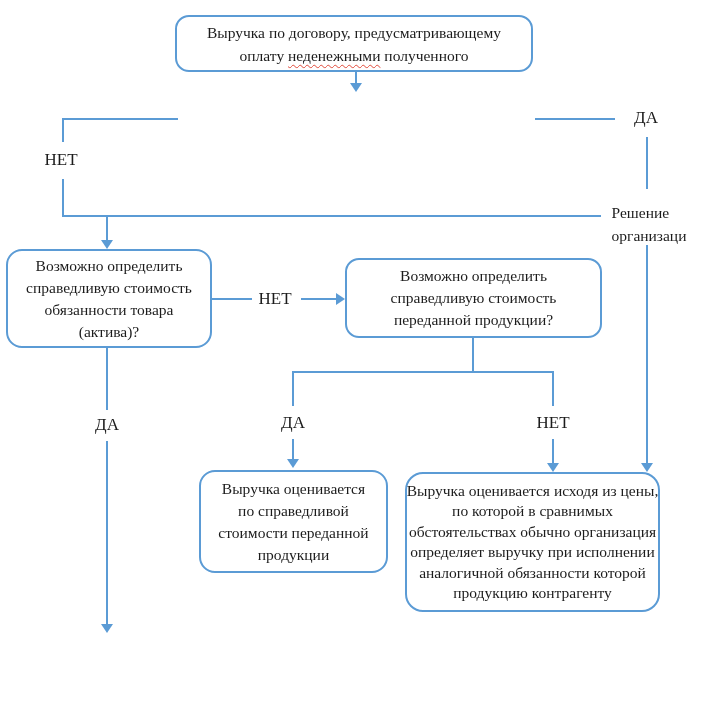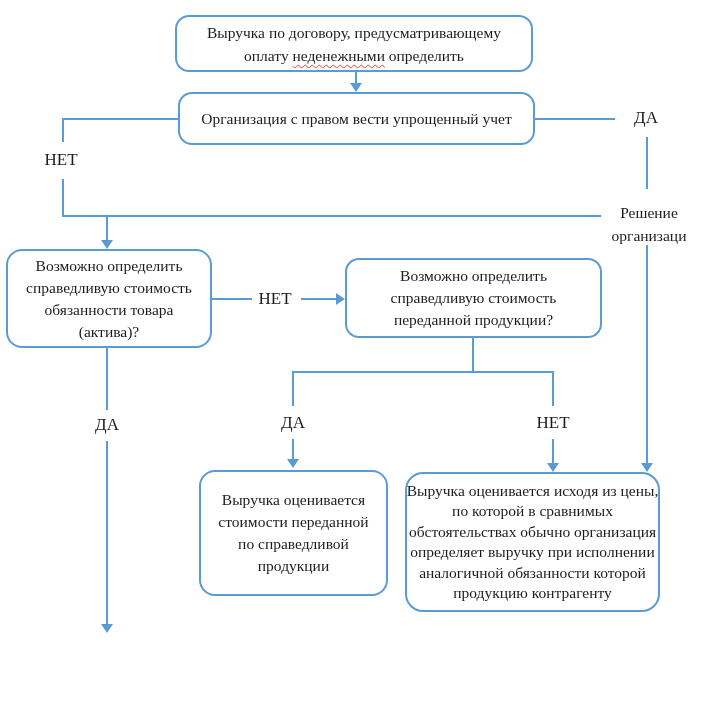--- a/index.html
+++ b/index.html
@@ -20,62 +20,59 @@
     position:absolute; width:0; height:0;
     border-left:6px solid transparent; border-right:6px solid transparent;
     border-top:9px solid #5b9bd5;
   }
   .arr-right {
     position:absolute; width:0; height:0;
     border-top:6px solid transparent; border-bottom:6px solid transparent;
     border-left:9px solid #5b9bd5;
   }
   .lbl {
-    position:absolute; font-size:17px; text-align:center;
+    position:absolute; font-size:17px; text-align:left;
     transform:translate(-50%,-50%); white-space:nowrap; color:#1c1c1c;
   }
   .lbl-small { font-size:15.5px; line-height:23px; }
   .misspell {
     text-decoration-line:underline; text-decoration-style:wavy;
     text-decoration-color:#e04a3a; text-decoration-thickness:1px;
     text-underline-offset:3px;
     text-align:center;
   }
 </style>
 </head>
 <body>
 
 <div class="canvas">
 
   <div class="node" style="left:175px; top:15px; width:358px; height:57px; line-height:23px;">
     <div class="bline">Выручка по договору, предусматривающему</div>
-    <div class="bline"><span>оплату</span> <span class="misspell">неденежными</span> <span>определить</span></div>
+    <div class="bline"><span>оплату</span> <span class="misspell">неденежными</span> <span>полученного</span></div>
   </div>
 
-  <div class="node" style="left:178px; top:92px; width:357px; height:53px;">
-    <div class="bline">Организация с правом вести упрощенный учет</div>
-  </div>
 
   <div class="node" style="left:6px; top:249px; width:206px; height:99px; border-radius:16px; line-height:22px;">
     <div class="bline">Возможно определить</div>
     <div class="bline">справедливую стоимость</div>
     <div class="bline">обязанности товара</div>
     <div class="bline">(актива)?</div>
   </div>
 
   <div class="node" style="left:345px; top:258px; width:257px; height:80px; line-height:22px;">
     <div class="bline">Возможно определить</div>
     <div class="bline">справедливую стоимость</div>
     <div class="bline">переданной продукции?</div>
   </div>
 
-  <div class="node" style="left:199px; top:470px; width:189px; height:126px; border-radius:16px; line-height:22px;">
+  <div class="node" style="left:199px; top:470px; width:189px; height:103px; border-radius:16px; line-height:22px;">
     <div class="bline">Выручка оценивается</div>
+    <div class="bline">по справедливой</div>
     <div class="bline">стоимости переданной</div>
-    <div class="bline">по справедливой</div>
     <div class="bline">продукции</div>
   </div>
 
   <div class="node" style="left:405px; top:472px; width:255px; height:140px; border-radius:18px; line-height:20.5px;">
     <div class="bline">Выручка оценивается исходя из цены,</div>
     <div class="bline">по которой в сравнимых</div>
     <div class="bline">обстоятельствах обычно организация</div>
     <div class="bline">определяет выручку при исполнении</div>
     <div class="bline">аналогичной обязанности которой</div>
     <div class="bline">продукцию контрагенту</div>

